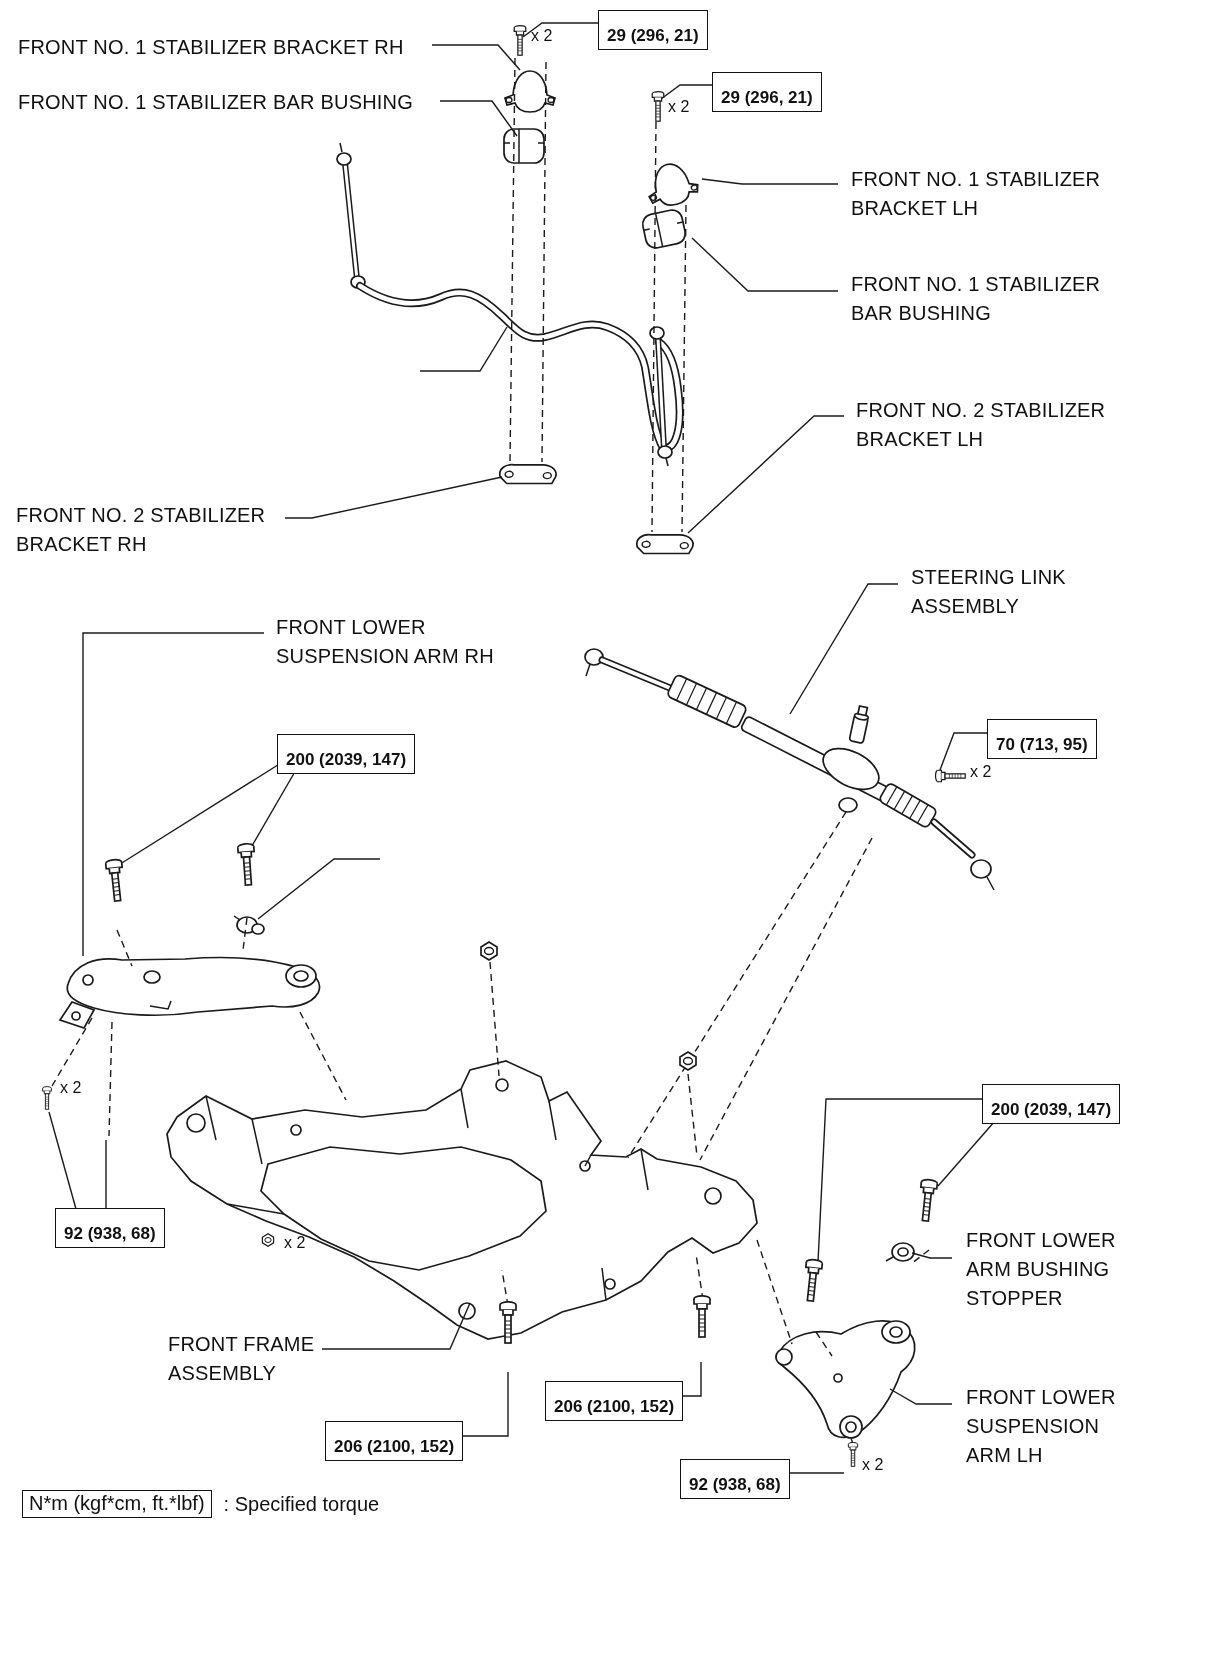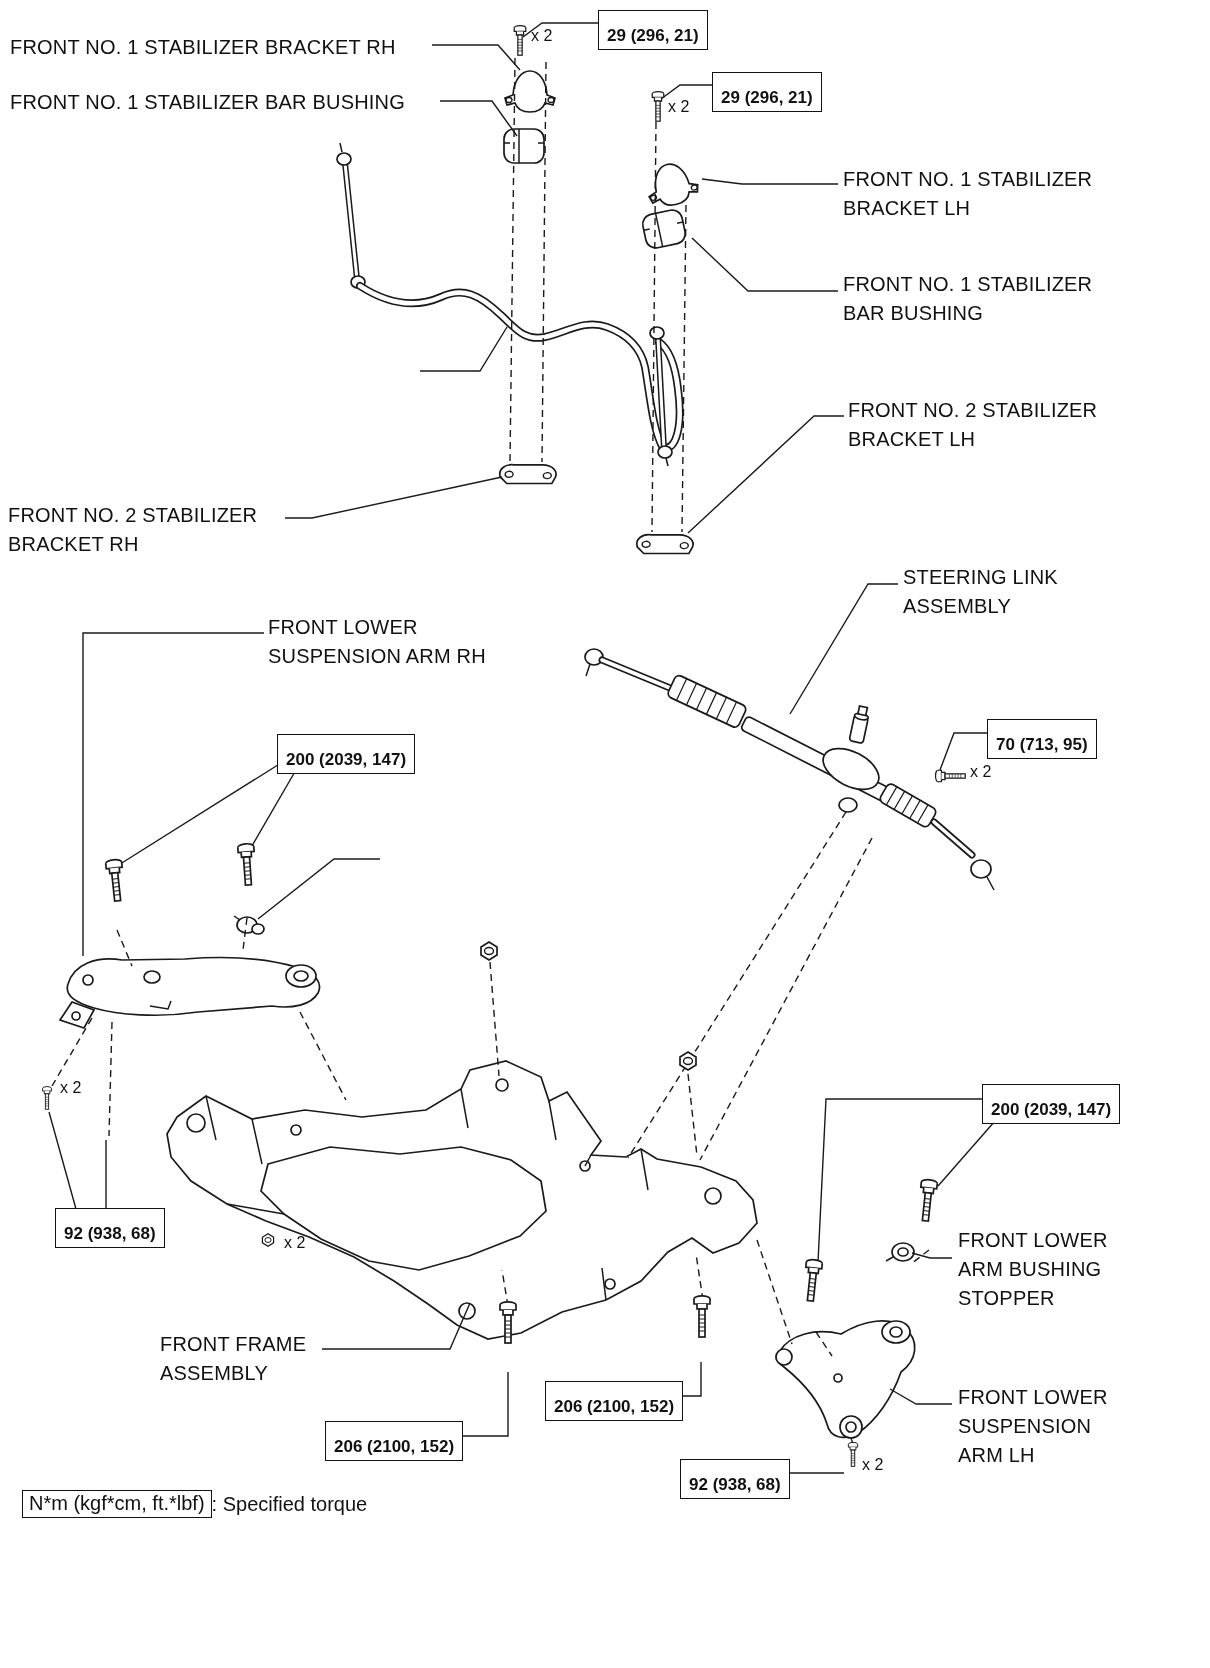--- a/index.html
+++ b/index.html
@@ -5,31 +5,31 @@
   * { box-sizing: border-box; }
   html, body { margin: 0; padding: 0; background: #ffffff; }
   #canvas {
     position: relative; width: 1210px; height: 1668px; margin: 0 auto;
     background: #ffffff; color: #111;
     font-family: "Liberation Sans", sans-serif; overflow: hidden;
   }
   #art { position: absolute; left: 0; top: 0; width: 100%; height: 100%; }
   .plabel {
     position: absolute; font-size: 20px; line-height: 29px;
-    white-space: pre-line; letter-spacing: 0.2px;
+    white-space: pre-line; letter-spacing: 0.2px; margin-left: 8px;
   }
   .tbox {
     position: absolute; font-size: 17px; font-weight: bold;
     border: 1.6px solid #111; padding: 15px 8px 3px; background: #fff;
     white-space: nowrap;
   }
   .qty { position: absolute; font-size: 16px; }
   .footer {
     position: absolute; left: 22px; top: 1490px; font-size: 20px;
-    display: flex; align-items: center; gap: 0;
+    display: flex; align-items: center; gap: 12px;
   }
   .footer .ubox { border: 1.6px solid #111; padding: 1px 6px 2px; }
   
   .lead { stroke: #1a1a1a; stroke-width: 1.4; fill: none; }
   .dash { stroke: #1a1a1a; stroke-width: 1.4; fill: none; stroke-dasharray: 7 5; }
   .ln   { stroke: #1a1a1a; stroke-width: 1.5; fill: none; }
   .fw   { fill: #ffffff; stroke: #1a1a1a; stroke-width: 1.7; }
   .tube8 { stroke: #1a1a1a; stroke-width: 8; fill: none; stroke-linecap: round; }
   .tube4 { stroke: #ffffff; stroke-width: 4.6; fill: none; stroke-linecap: round; }
 </style>

